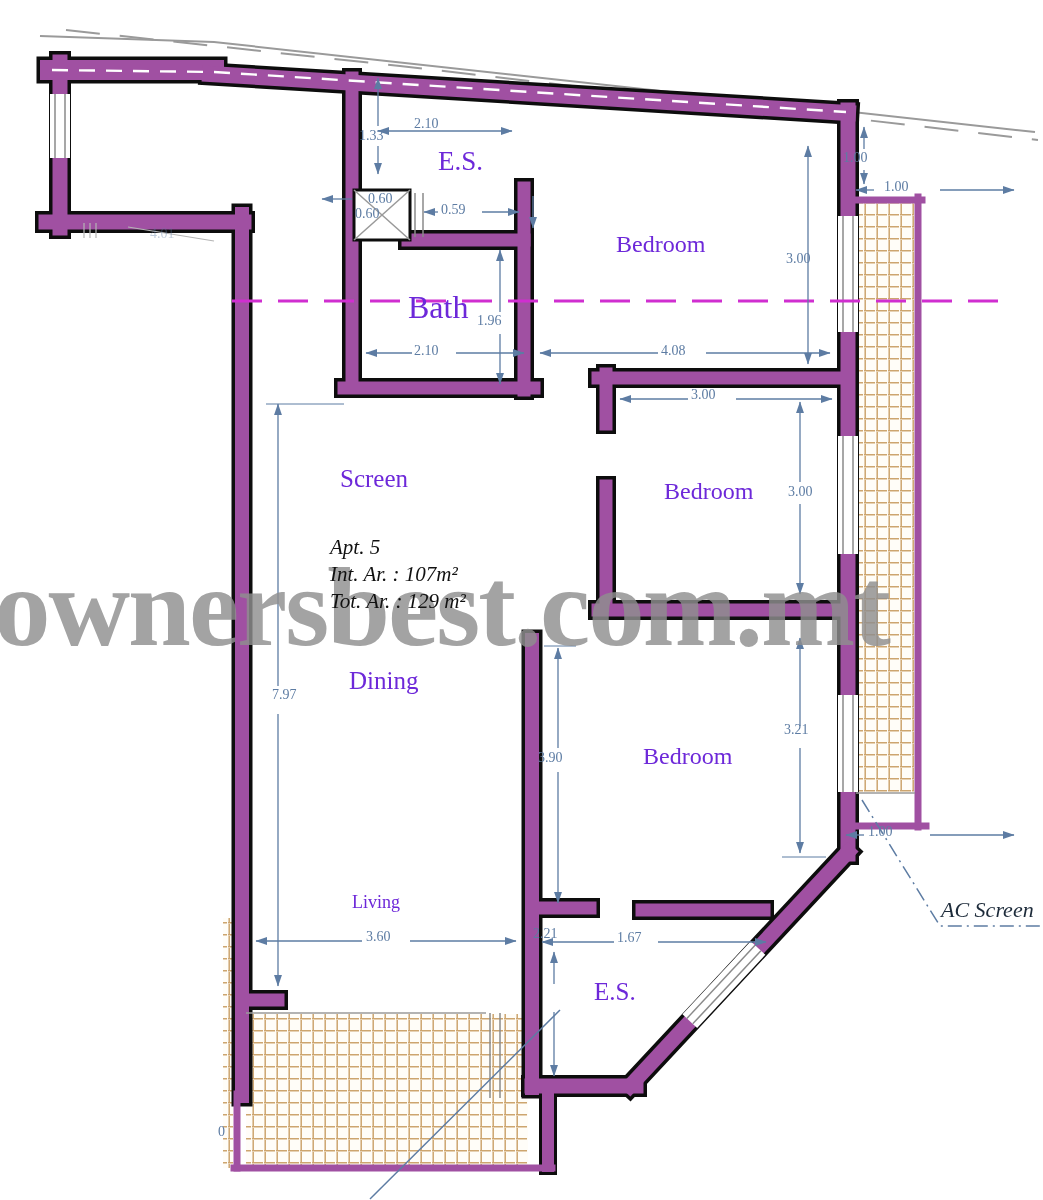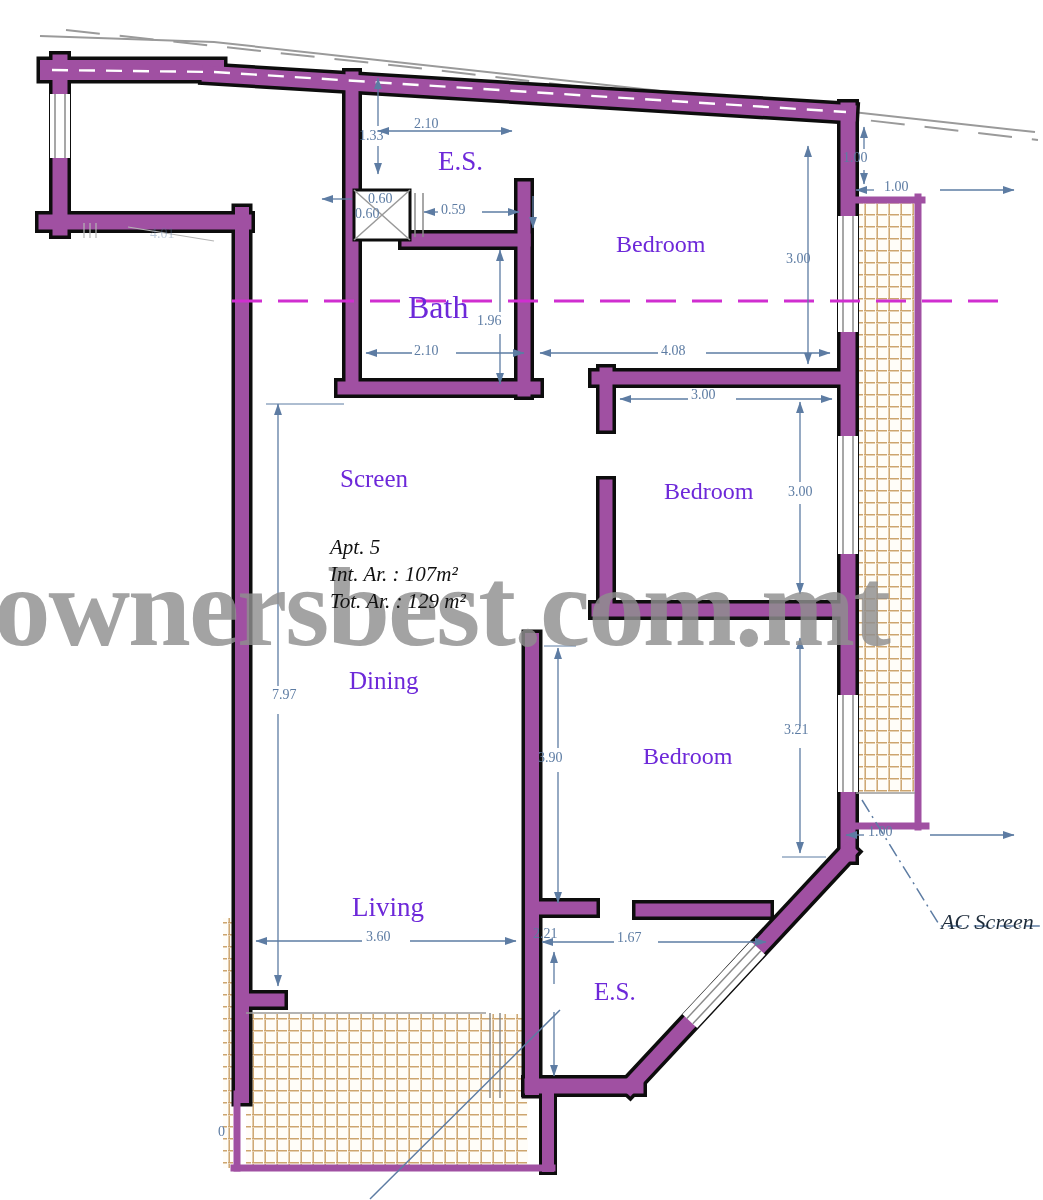--- a/index.html
+++ b/index.html
@@ -7,21 +7,21 @@
         font-family:"Liberation Serif", serif;}
   #plan svg{position:absolute;left:0;top:0;}
   .room{position:absolute;color:#6d28d9;white-space:nowrap;z-index:30;}
   .dim{position:absolute;color:#5d7ca3;font-size:14px;white-space:nowrap;z-index:25;}
   .apt{position:absolute;left:330px;top:534px;font-style:italic;font-size:21px;
        color:#111;line-height:27px;z-index:30;white-space:nowrap;}
   #watermark{position:absolute;left:-6px;top:542px;width:1100px;font-size:113px;
        font-weight:bold;color:#8f8f8f;opacity:.82;letter-spacing:-2px;
        white-space:nowrap;z-index:20;}
   .ac{position:absolute;left:941px;top:897px;font-size:22px;font-style:italic;
-      color:#1d2b3a;z-index:30;white-space:nowrap;margin-top:12px;}
+      color:#1d2b3a;z-index:30;white-space:nowrap;}
   .faint{opacity:.38;}
 </style>
 </head>
 <body>
 
 <div id="plan">
 
 <svg width="1043" height="1200" viewBox="0 0 1043 1200">
   <defs>
     <pattern id="tile" width="12" height="12" patternUnits="userSpaceOnUse">
@@ -193,21 +193,21 @@
 
 <div id="watermark">ownersbest.com.mt</div>
 
 <span class="room" style="left:438px;top:146px;font-size:27px">E.S.</span>
 <span class="room" style="left:616px;top:231px;font-size:24px">Bedroom</span>
 <span class="room" style="left:408px;top:289px;font-size:32px">Bath</span>
 <span class="room" style="left:340px;top:465px;font-size:25px">Screen</span>
 <span class="room" style="left:349px;top:667px;font-size:25px">Dining</span>
 <span class="room" style="left:664px;top:478px;font-size:24px">Bedroom</span>
 <span class="room" style="left:643px;top:743px;font-size:24px">Bedroom</span>
-<span class="room" style="left:352px;top:892px;font-size:27px">Living</span>
+<span class="room" style="left:352px;top:892px;font-size:18px">Living</span>
 <span class="room" style="left:594px;top:978px;font-size:25px">E.S.</span>
 
 <div class="apt">
   <div>Apt. 5</div>
   <div>Int. Ar. : 107m²</div>
   <div>Tot. Ar. : 129 m²</div>
 </div>
 
 <span class="ac">AC Screen</span>
 

